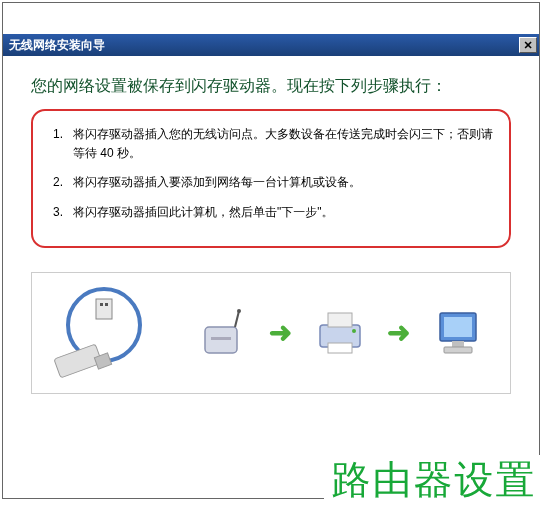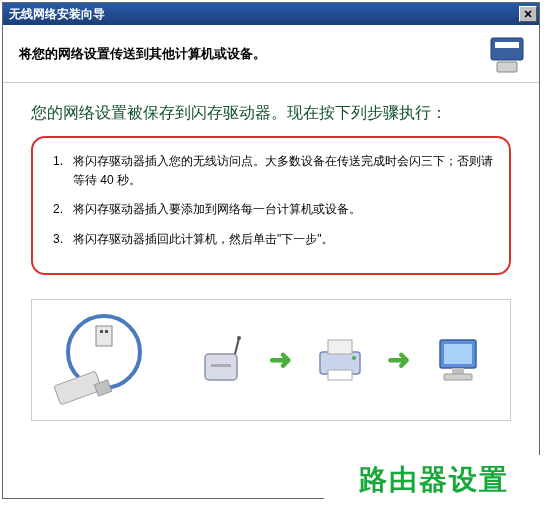--- a/index.html
+++ b/index.html
@@ -19,20 +19,21 @@
       background: #fff;
       position: relative;
     }
     .titlebar {
       height: 22px;
       background: linear-gradient(to bottom, #2a5aa8 0%, #1a3f78 100%);
       display: flex;
       align-items: center;
       justify-content: space-between;
       padding: 0 2px 0 6px;
+      margin-top: 31px;
     }
     .titlebar-text {
       color: #fff;
       font-size: 12px;
       font-weight: bold;
     }
     .close-btn {
       width: 18px;
       height: 16px;
       background: #c0c0c0;
@@ -145,49 +146,39 @@
     .watermark {
       position: absolute;
       bottom: 0;
       right: 2px;
       height: 50px;
       width: 220px;
       background: #fff;
       display: flex;
       align-items: center;
       justify-content: center;
-      font-size: 28px;
-      font-weight: bold;
+      font-size: 39px;
+      font-weight: normal;
       color: #18a838;
       letter-spacing: 2px;
       z-index: 10;
     }
   </style>
 </head>
 <body>
 
 <div class="dialog">
 
   <div class="titlebar">
     <span class="titlebar-text">无线网络安装向导</span>
     <div class="close-btn">
       <span>✕</span>
     </div>
   </div>
 
-  <div class="header">
-    <div class="header-text">将您的网络设置传送到其他计算机或设备。</div>
-    <div class="header-icon">
-      <svg viewBox="0 0 44 44">
-        <rect x="6" y="6" width="32" height="22" rx="2" fill="#3a5f9f" stroke="#1a3f78" stroke-width="1"></rect>
-        <rect x="10" y="10" width="24" height="6" fill="#fff"></rect>
-        <rect x="12" y="30" width="20" height="10" rx="1" fill="#d0d0d0" stroke="#888" stroke-width="1"></rect>
-      </svg>
-    </div>
-  </div>
 
   <div class="content">
     <div class="intro-text">您的网络设置被保存到闪存驱动器。现在按下列步骤执行：</div>
 
     <div class="red-box">
       <ol class="step-list">
         <li class="step-item">
           <span class="step-num">1.</span>
           <span class="step-text">将闪存驱动器插入您的无线访问点。大多数设备在传送完成时会闪三下；否则请等待 40 秒。</span>
         </li>

